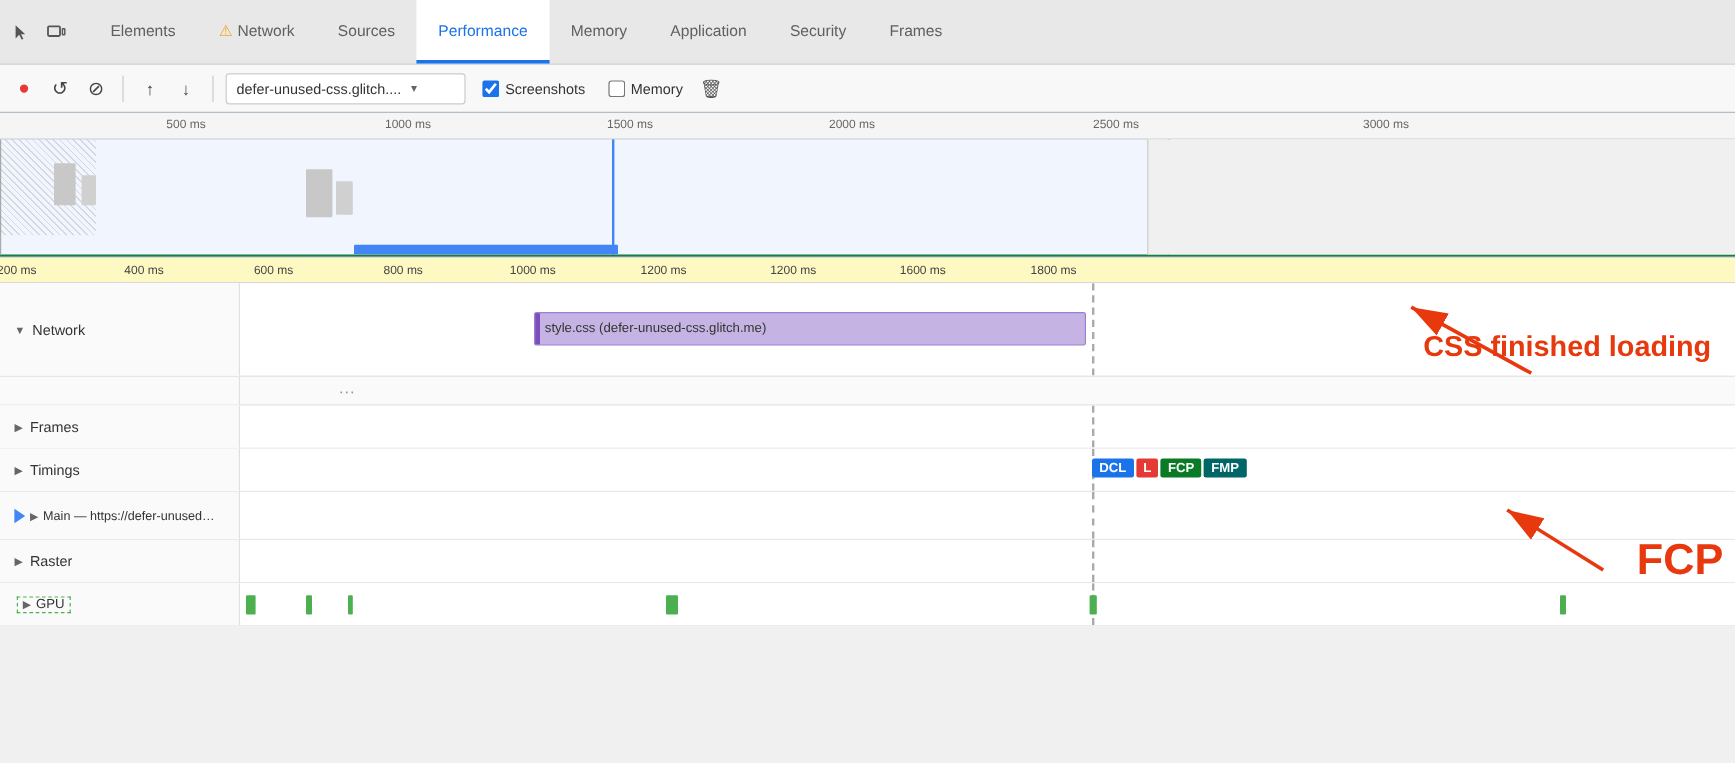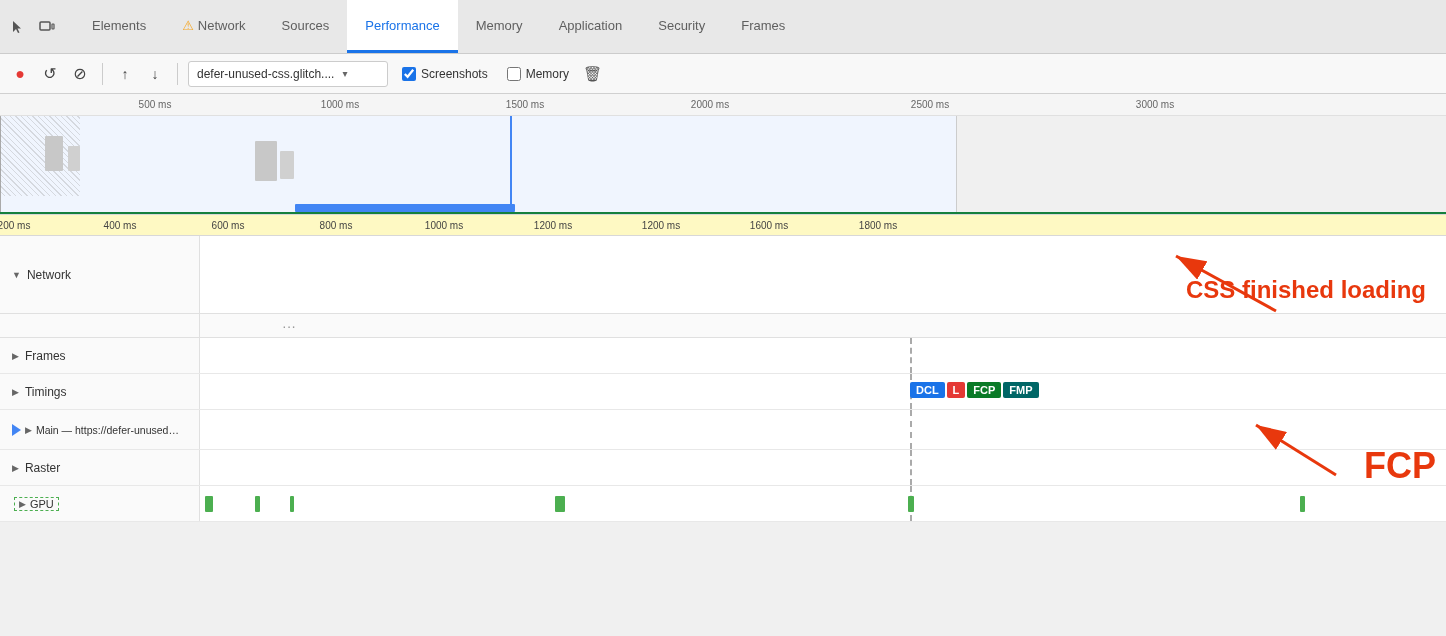--- a/index.html
+++ b/index.html
@@ -541,20 +541,28 @@
   <span class="bottom-tick" style="left:769px">1600 ms</span>
   <span class="bottom-tick" style="left:878px">1800 ms</span>
 </div>
 
 <div style="position:relative;">
   <div class="network-section">
     <div class="section-label">
       <span class="triangle">▼</span>
       <span>Network</span>
     </div>
+    <div class="section-timeline">
+
+      <div class="css-bar">
+        <span>style.css (defer-unused-css.glitch.me)</span>
+      </div>
+
+      <div class="vline-marker" style="left:710px;"></div>
+    </div>
   </div>
 
   <div style="position:absolute; right:20px; top:-10px; pointer-events:none;">
     <svg width="380" height="100">
       <defs>
         <marker id="arrowhead1" markerWidth="10" markerHeight="7" refX="10" refY="3.5" orient="auto">
           <polygon points="0 0, 10 3.5, 0 7" fill="#e8380d"></polygon>
         </marker>
       </defs>
       <path d="M 230 85 L 130 30" stroke="#e8380d" stroke-width="3" fill="none" marker-end="url(#arrowhead1)"></path>

